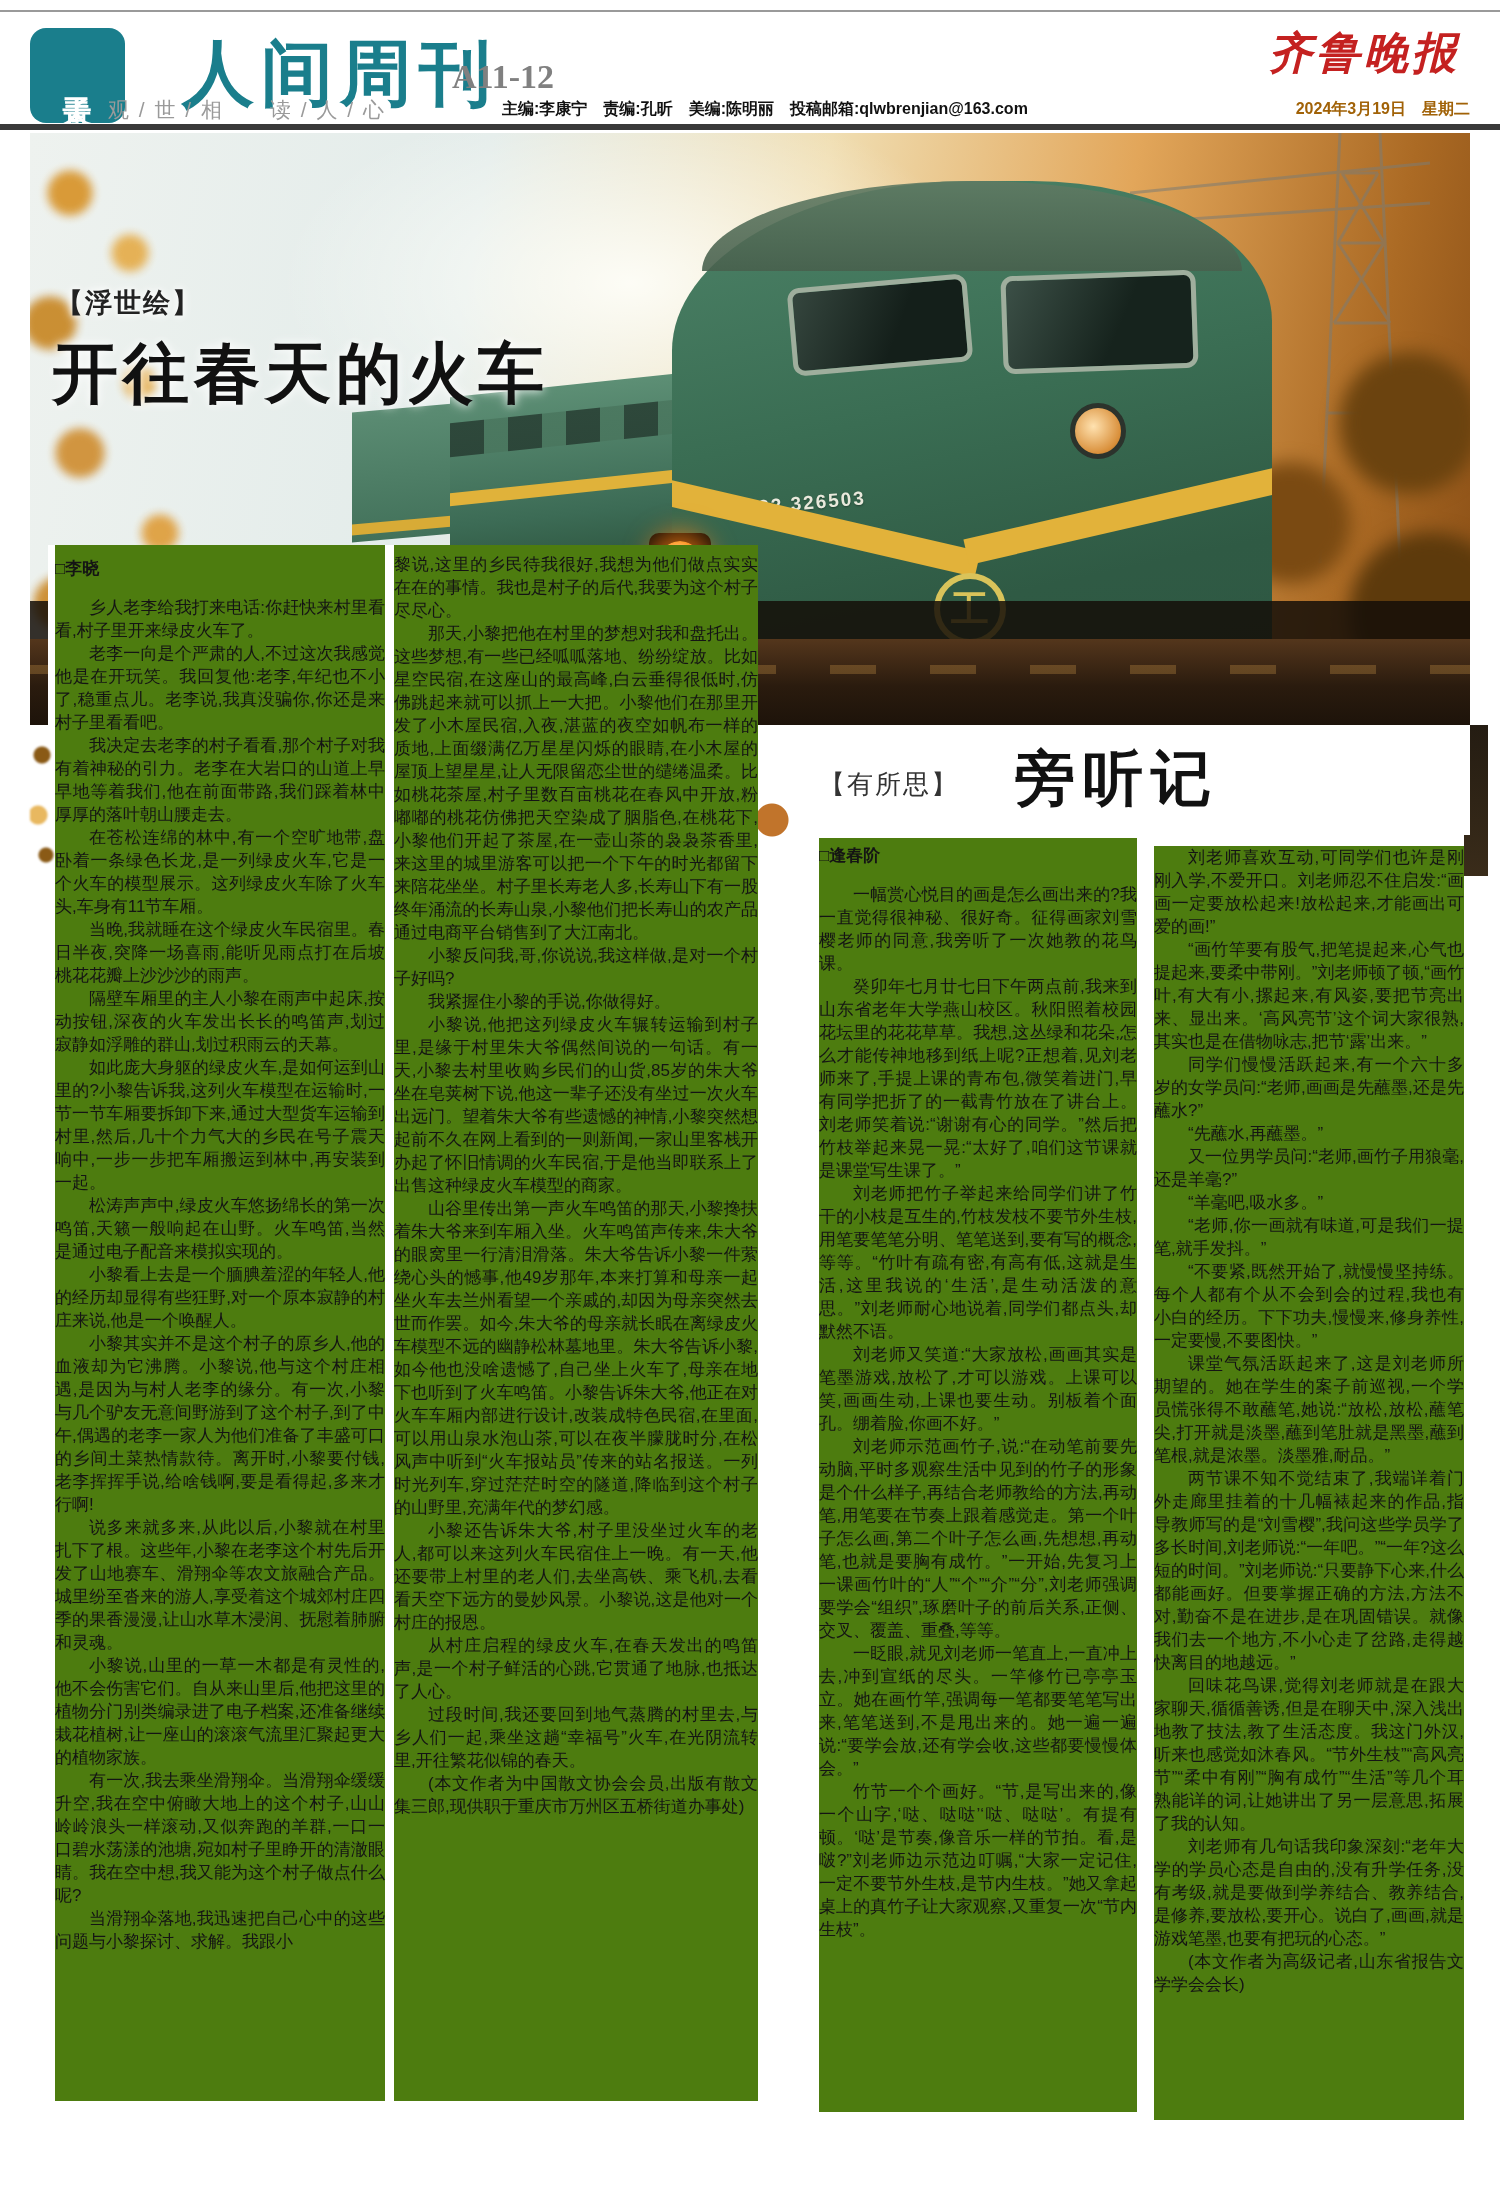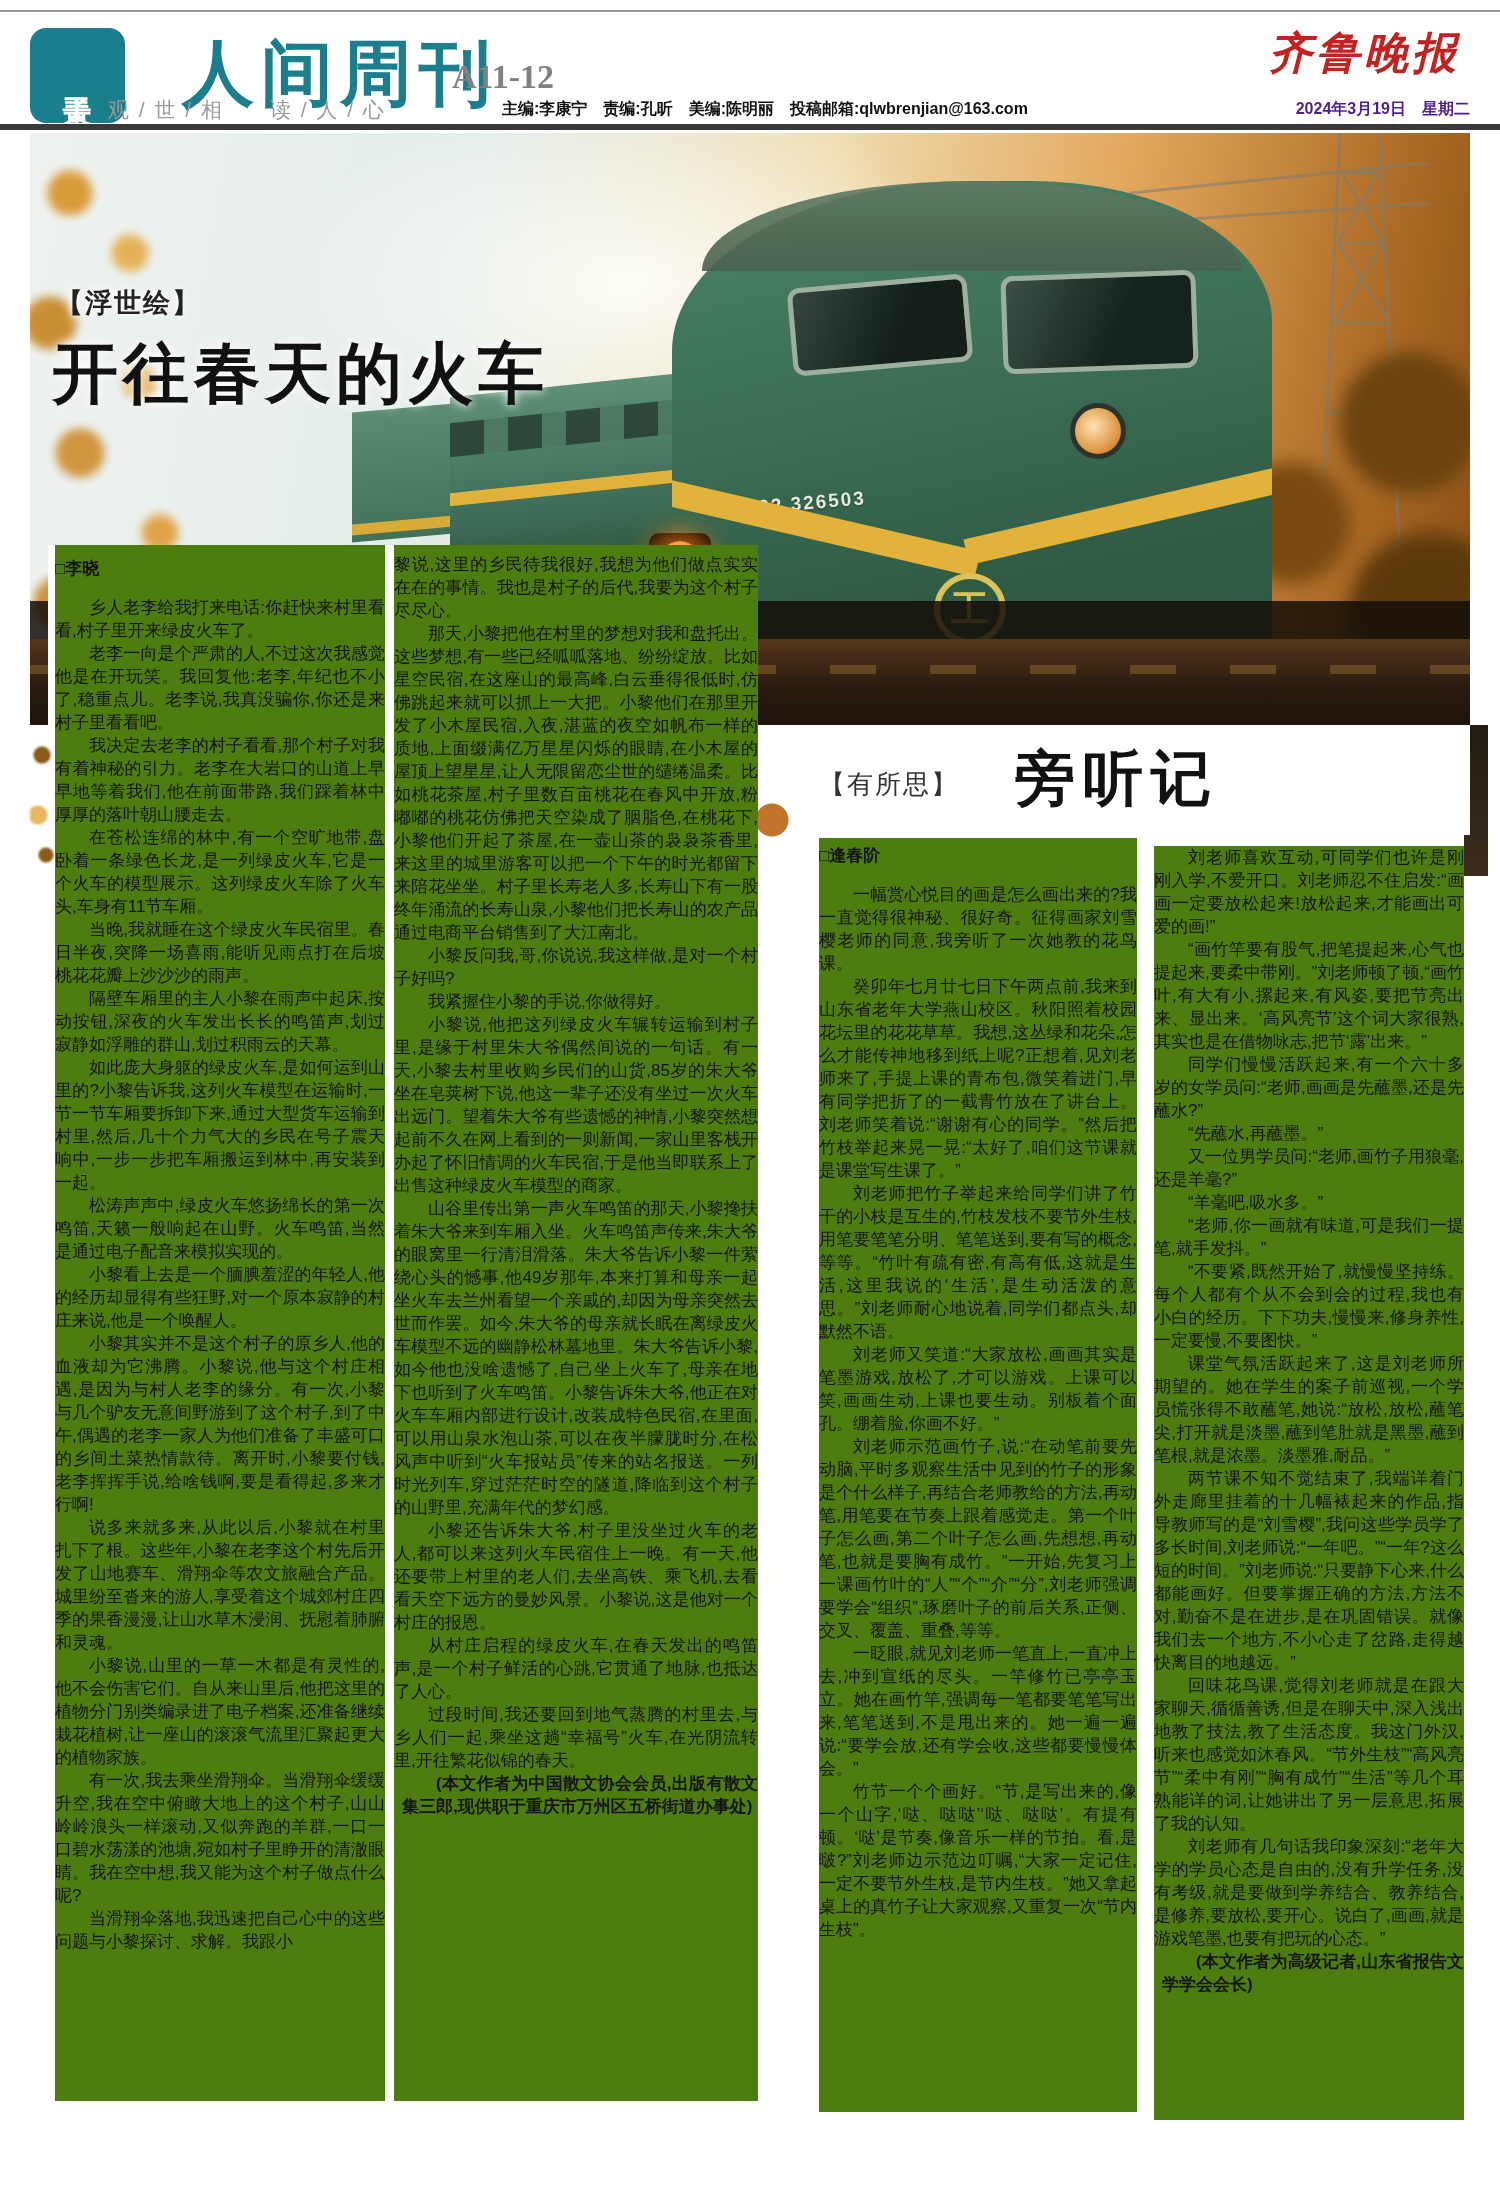--- a/index.html
+++ b/index.html
@@ -16,21 +16,21 @@
   .section-title { position:absolute; left:142px; top:26px; font-size:72px; font-weight:900;
                    color:#1a7e8c; letter-spacing:7px; font-family:"Liberation Serif",serif;margin-left:40px; }
   .page-no { position:absolute; left:452px; top:58px; font-size:34px; font-weight:bold; color:#808080;
              font-family:"Liberation Serif",serif; }
   .masthead-right { position:absolute; right:40px; top:24px; font-size:44px; font-weight:bold;
                     color:#c42120; font-style:italic; letter-spacing:4px;
                     font-family:"Liberation Serif",serif; }
   .strap { position:absolute; left:70px; top:94px; width:1400px; height:26px; font-size:17px; }
   .strap .slogan { position:absolute; left:0; top:2px; color:#9a9a9a; font-size:21px; letter-spacing:2px;margin-left:38px; }
   .strap .editors { position:absolute; left:432px; top:5px; color:#111; font-size:16px; font-weight:bold; }
-  .strap .date { position:absolute; right:0; top:5px; color:#4c1d95; font-size:16px; font-weight:bold; }
+  .strap .date { position:absolute; right:0; top:5px; color:#a16207; font-size:16px; font-weight:bold; }
   .thick-rule { position:absolute; left:0; top:124px; width:1500px; height:6px; background:#3a3a3a; }
 
   
   .photo { position:absolute; left:30px; top:133px; width:1440px; height:592px; overflow:hidden;
            background:linear-gradient(100deg,#eef2ef 0%,#e3ecea 30%,#f0deb2 52%,#e2a65a 72%,#ab6a24 90%,#8a4f16 100%); }
   .glow { position:absolute; left:250px; top:-40px; width:700px; height:380px;
           background:radial-gradient(closest-side,rgba(255,255,250,.9),rgba(255,255,250,0)); }
   .bokeh { position:absolute; left:-20px; top:0; width:250px; height:592px; filter:blur(5px); opacity:.95;
       background-image:
         radial-gradient(circle at 60px 60px, #d8962f 0 22px, transparent 23px),
@@ -125,21 +125,21 @@
 
   
   .textbg { position:absolute; left:48px; top:545px; width:710px; height:181px; background:#fff; }
   .textcol { position:absolute; background:#4d7c0f; overflow:hidden; text-align:justify; }
   .textcol p { font-size:17px; line-height:23px; text-indent:2em; color:#141414; }
   .textcol p.cont { text-indent:0; }
   .a1c1 { left:55px;  top:545px; width:330px; height:1556px; padding-top:6px; }
   .a1c2 { left:394px; top:545px; width:364px; height:1556px; padding-top:8px; }
   .a2c1 { left:819px; top:838px; width:318px; height:1274px; }
   .a2c2 { left:1154px; top:846px; width:310px; height:1274px; }
-  .a1c2 p:last-child, .a2c2 p:last-child { font-weight:bold;margin-left:8px; }
+  .a1c2 p:last-child, .a2c2 p:last-child { font-weight:normal; }
   .byline { font-size:21px; font-weight:bold; color:#111; margin:6px 0 16px 0; text-indent:0 !important; }
 
   .art2-head { position:absolute; left:797px; top:725px; width:673px; height:110px; background:#fff; }
   .kicker2 { position:absolute; left:22px; top:42px; font-size:26px; color:#333; letter-spacing:2px; }
   .headline2 { position:absolute; left:218px; top:14px; font-size:60px; font-weight:900; color:#111;
                letter-spacing:8px; font-family:"Liberation Serif","DejaVu Serif",serif; }
 </style>
 </head>
 <body>
 

